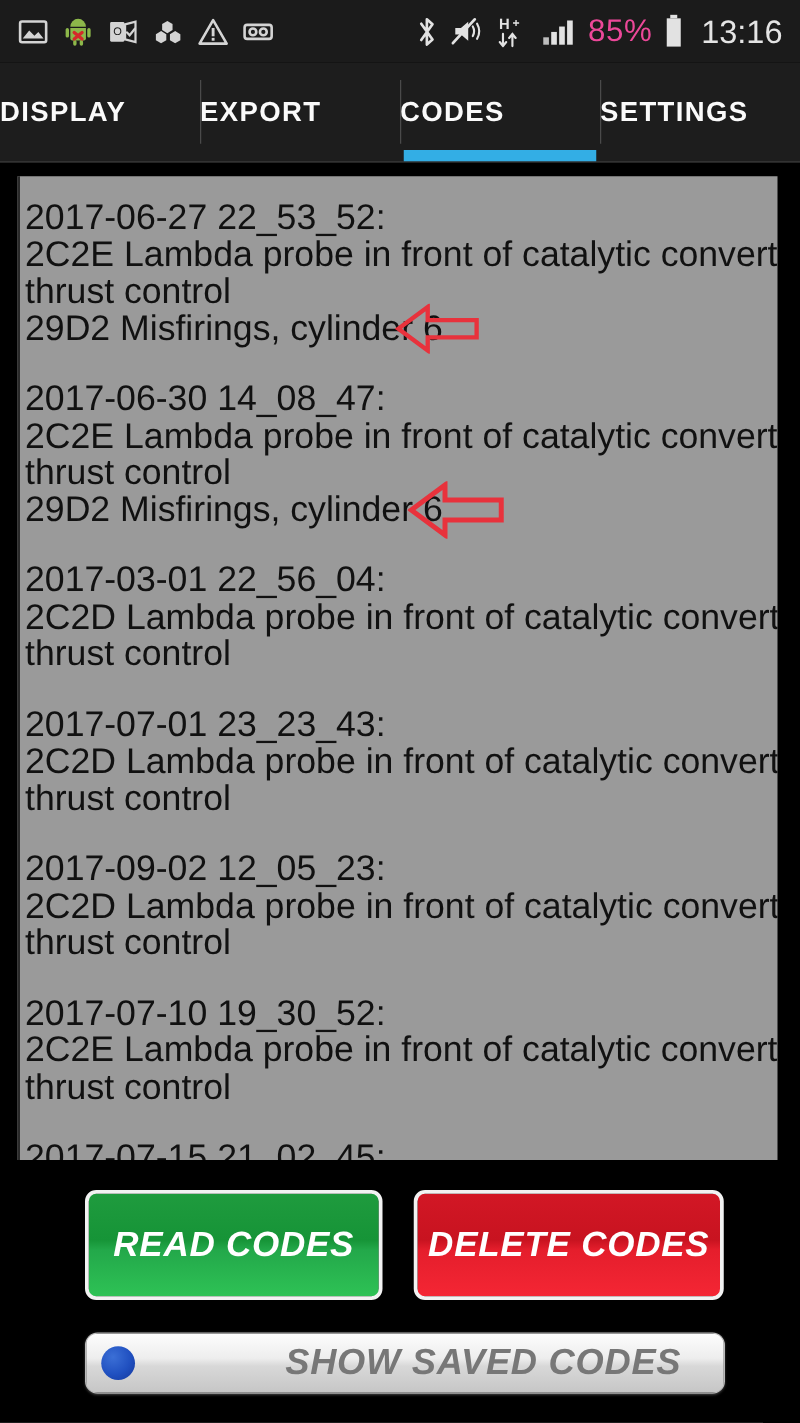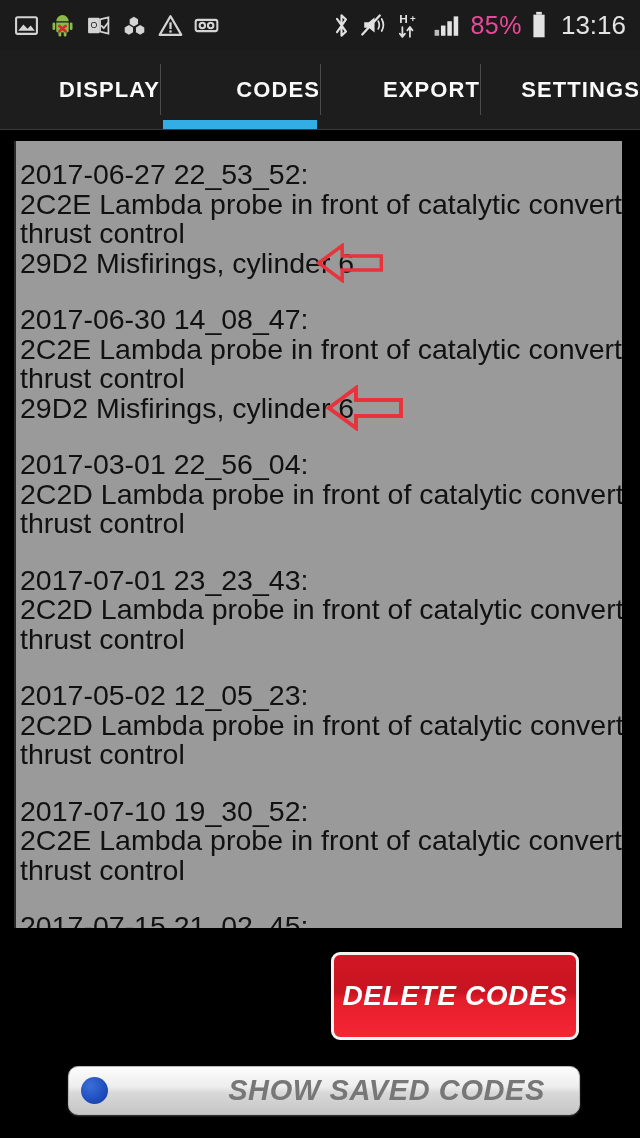--- a/index.html
+++ b/index.html
@@ -29,21 +29,21 @@
 
   
   .tabbar {
     position:absolute; left:0; top:50px; width:640px; height:80px;
     background:#1d1d1d;
     display:flex;
     border-bottom:1px solid #3a3a3a;
   }
   .tab {
     flex:1; position:relative;
-    display:flex; align-items:center; justify-content:flex-end;
+    display:flex; align-items:center; justify-content:flex-start;
     color:#fafafa; font-size:22px; font-weight:bold;
     letter-spacing:1.1px;
     cursor:pointer;
     -webkit-user-select:none; user-select:none;
   }
   .tab + .tab::before {
     content:""; position:absolute; left:0; top:14px; bottom:14px;
     width:1px; background:#4a4a4a;
   }
   .tab .tab-underline {
@@ -216,26 +216,26 @@
 
       <span class="sb-clock">13:16</span>
     </div>
   </div>
 
   <div class="tabbar">
     <div class="tab">
       <span>DISPLAY</span>
       <span class="tab-underline"></span>
     </div>
+    <div class="tab">
+      <span>EXPORT</span>
+      <span class="tab-underline"></span>
+    </div>
     <div class="tab active">
       <span>CODES</span>
-      <span class="tab-underline"></span>
-    </div>
-    <div class="tab">
-      <span>EXPORT</span>
       <span class="tab-underline"></span>
     </div>
     <div class="tab">
       <span>SETTINGS</span>
       <span class="tab-underline"></span>
     </div>
   </div>
 
   <div class="content-panel">
     <div class="codes-list" id="codes-list">
@@ -265,36 +265,39 @@
           <div class="code-line">2017-03-01 22_56_04:</div>
           <div class="code-line row-with-arrow">2C2D Lambda probe in front of catalytic converter,</div>
           <div class="code-line row-with-arrow">thrust control</div>
         </div>
         <div class="code-entry">
           <div class="code-line">2017-07-01 23_23_43:</div>
           <div class="code-line row-with-arrow">2C2D Lambda probe in front of catalytic converter,</div>
           <div class="code-line row-with-arrow">thrust control</div>
         </div>
         <div class="code-entry">
-          <div class="code-line">2017-05-02 12_05_23:</div>
+          <div class="code-line">2017-09-02 12_05_23:</div>
           <div class="code-line row-with-arrow">2C2D Lambda probe in front of catalytic converter,</div>
           <div class="code-line row-with-arrow">thrust control</div>
         </div>
         <div class="code-entry">
           <div class="code-line">2017-07-10 19_30_52:</div>
           <div class="code-line row-with-arrow">2C2E Lambda probe in front of catalytic converter 2,</div>
           <div class="code-line row-with-arrow">thrust control</div>
         </div>
         <div class="code-entry">
           <div class="code-line">2017-07-15 21_02_45:</div>
         </div>
       </div>
   </div>
 
   <div class="button-row">
+    <div class="big-btn btn-read">
+      <span>READ CODES</span>
+    </div>
     <div class="big-btn btn-delete">
       <span>DELETE CODES</span>
     </div>
   </div>
 
   <div class="pill">
     <div class="pill-dot"></div>
     <div class="pill-label">SHOW SAVED CODES</div>
   </div>
 

